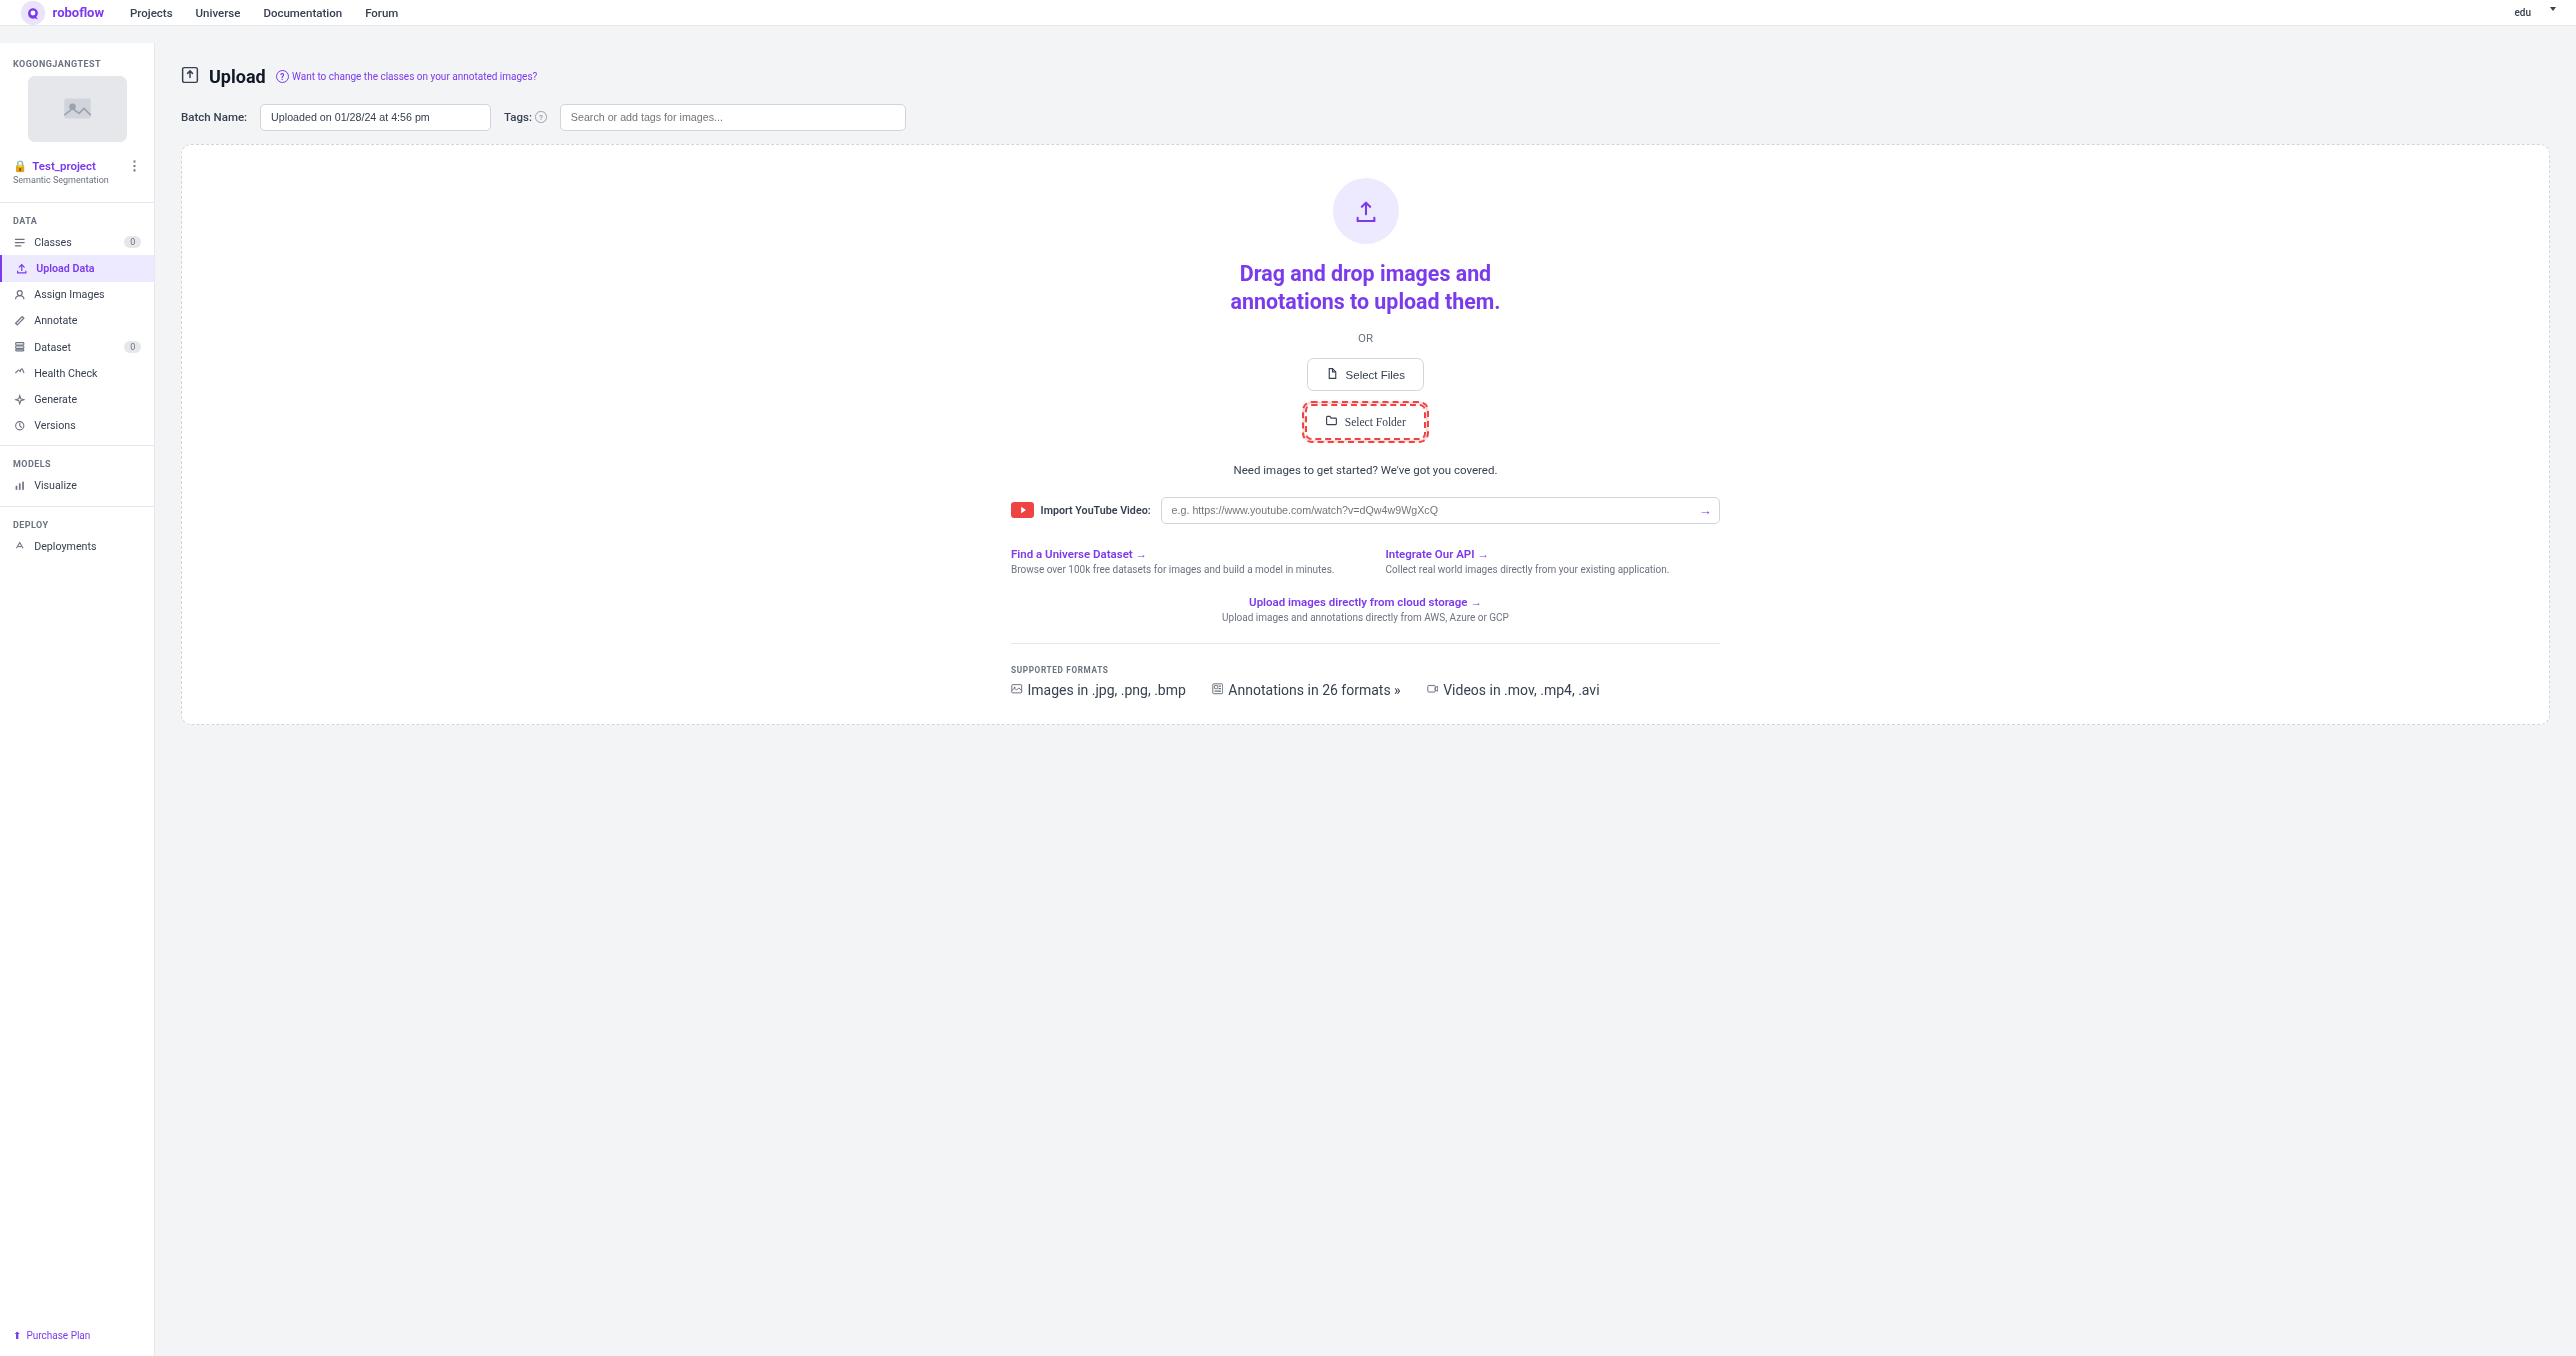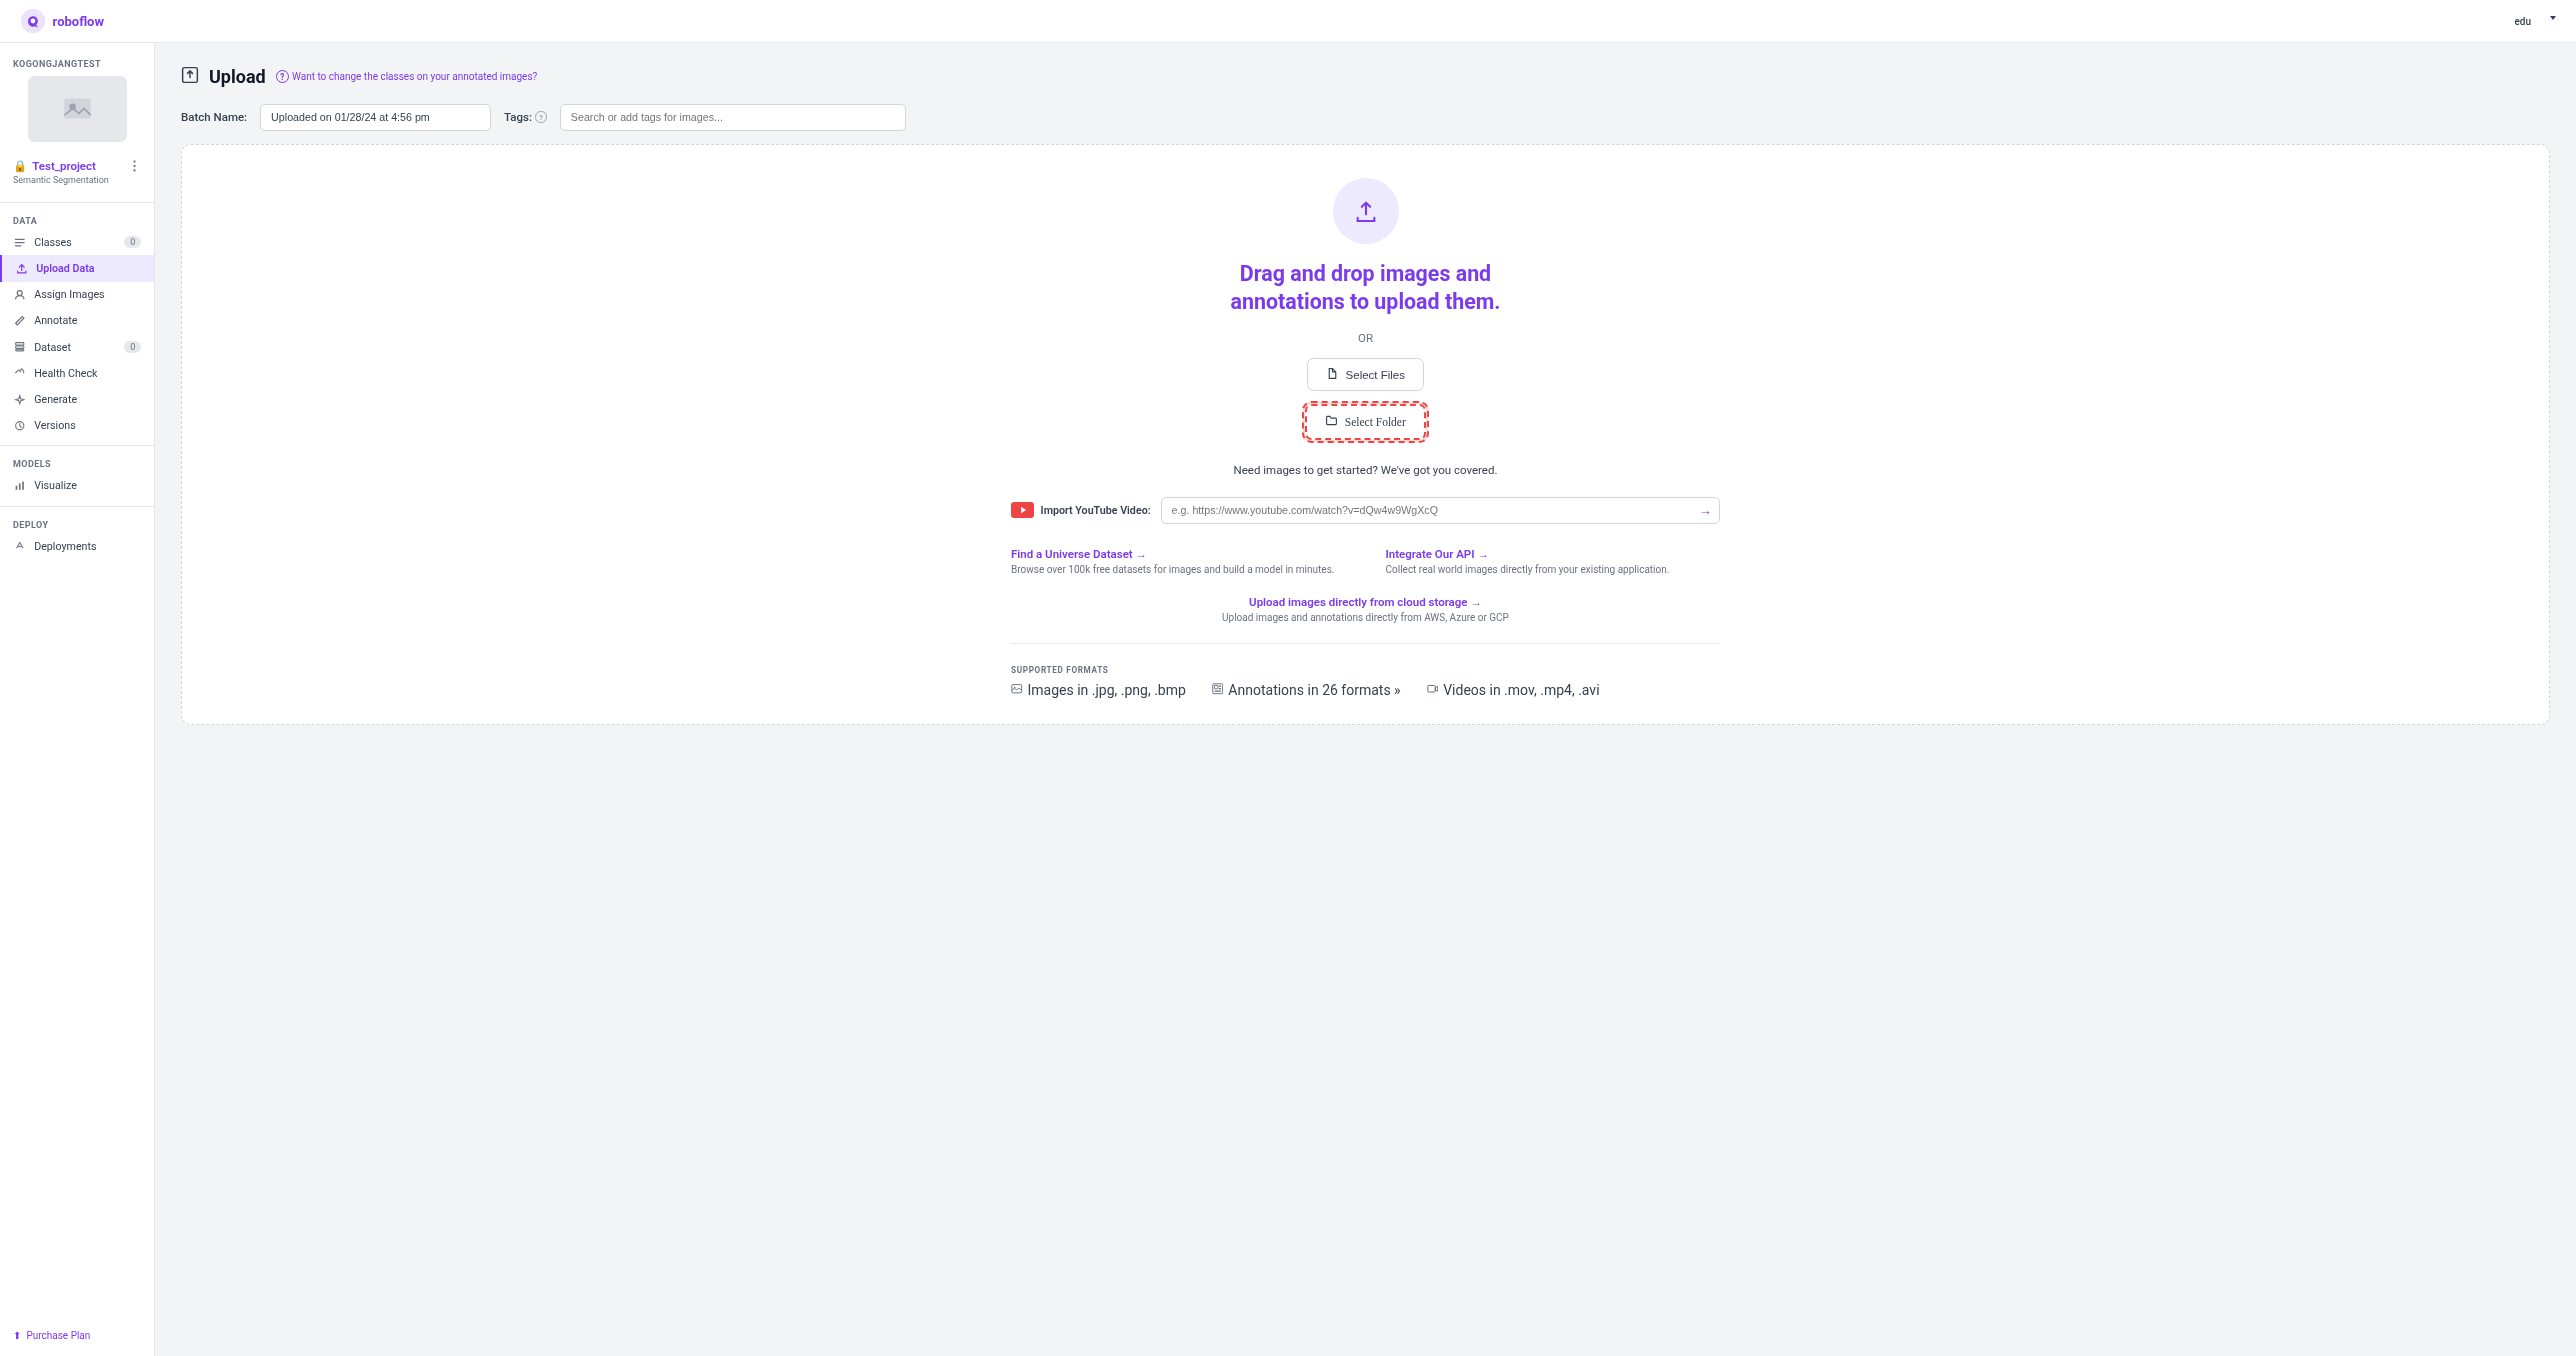--- a/index.html
+++ b/index.html
@@ -1,21 +1,21 @@
 <!DOCTYPE html>
 <html style="font-size:13px"><head>
   <meta charset="utf-8">
   <style>
     * { box-sizing: border-box; margin: 0; padding: 0; }
     body { font-family: -apple-system, BlinkMacSystemFont, 'Segoe UI', Roboto, sans-serif; background: #f3f4f6; color: #1f2937; font-size: 11.5px; }
 
     
     .topnav {
       display: flex; align-items: center; background: #fff; border-bottom: 0.8px solid #e5e7eb;
-      padding: 0 20px; height: 43px; position: fixed; top: 0; left: 0; right: 0; z-index: 100;
+      padding: 0 20px; height: 26px; position: fixed; top: 0; left: 0; right: 0; z-index: 100;
     }
     .topnav-logo { display: flex; align-items: center; gap: 6.6px; margin-right: 26px; }
     .logo-icon { width: 26px; height: 26px; }
     .topnav-links { display: flex; gap: 23px; align-items: center; flex: 1; }
     .topnav-link { color: #374151; font-size: 11.5px; font-weight: 500; cursor: pointer; text-decoration: none; }
     .topnav-right { margin-left: auto; display: flex; align-items: center; gap: 5px; }
     .topnav-user { font-size: 10px; color: #374151; font-weight: 500; cursor: pointer; display: flex; align-items: flex-start; gap: 19px; }
 
     
     .sidebar {
@@ -134,20 +134,26 @@
 <body>
 
 <nav class="topnav">
   <div class="topnav-logo">
     <svg class="logo-icon" viewBox="0 0 32 32" fill="none" xmlns="http://www.w3.org/2000/svg">
       <circle cx="16" cy="16" r="15" fill="#7c3aed" opacity="0.15"></circle>
       <path d="M10 16 C10 12.7 12.7 10 16 10 C19.3 10 22 12.7 22 16 C22 17.8 21.2 19.4 20 20.5 L22 24 L18.5 22.5 C17.7 22.8 16.9 23 16 23 C12.7 23 10 20.3 10 17Z" fill="#7c3aed"></path>
       <circle cx="16" cy="16" r="3" fill="white"></circle>
     </svg>
     <span style="font-size:13px;font-weight:700;color:#7c3aed;">roboflow</span>
+  </div>
+  <div class="topnav-links">
+    <a class="topnav-link">Projects</a>
+    <a class="topnav-link">Universe</a>
+    <a class="topnav-link">Documentation</a>
+    <a class="topnav-link">Forum</a>
   </div>
   <div class="topnav-right">
     <div class="topnav-user">
       <span>edu</span>
       <span class="chevron-down"></span>
     </div>
   </div>
 </nav>
 
 <aside class="sidebar">

